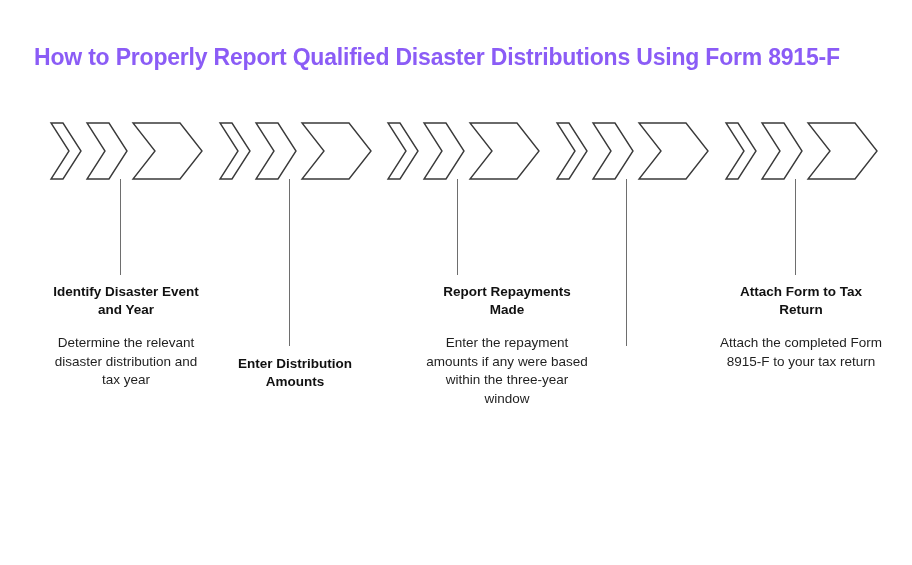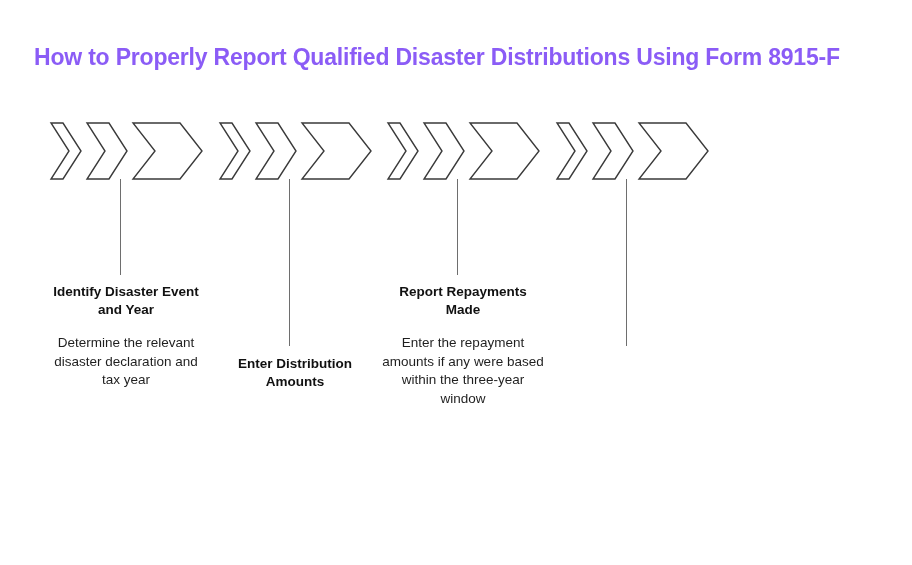--- a/index.html
+++ b/index.html
@@ -99,21 +99,21 @@
         <g stroke="#3a3a3a" stroke-width="1.4" fill="#ffffff">
           <path d="M2 2 L14 2 L32 30 L14 58 L2 58 L20 30 Z"></path>
           <path d="M38 2 L60 2 L78 30 L60 58 L38 58 L56 30 Z"></path>
           <path d="M84 2 L131 2 L153 30 L131 58 L84 58 L106 30 Z"></path>
         </g>
       </svg>
     </div>
     <div class="connector" style="top:179px; height:96px;"></div>
     <div class="textblock" style="top:283px;">
       <div class="step-heading">Identify Disaster Event and Year</div>
-      <div class="step-body">Determine the relevant disaster declaration and tax year</div>
+      <div class="step-body">Determine the relevant disaster distribution and tax year</div>
     </div>
   </div>
 
   <div class="step" style="left:203px;">
     <div class="arrows">
       <svg width="155" height="60" viewBox="0 0 155 60" fill="none" xmlns="http://www.w3.org/2000/svg">
         <g stroke="#3a3a3a" stroke-width="1.4" fill="#ffffff">
           <path d="M2 2 L14 2 L32 30 L14 58 L2 58 L20 30 Z"></path>
           <path d="M38 2 L60 2 L78 30 L60 58 L38 58 L56 30 Z"></path>
           <path d="M84 2 L131 2 L153 30 L131 58 L84 58 L106 30 Z"></path>
@@ -130,33 +130,49 @@
     <div class="arrows">
       <svg width="155" height="60" viewBox="0 0 155 60" fill="none" xmlns="http://www.w3.org/2000/svg">
         <g stroke="#3a3a3a" stroke-width="1.4" fill="#ffffff">
           <path d="M2 2 L14 2 L32 30 L14 58 L2 58 L20 30 Z"></path>
           <path d="M38 2 L60 2 L78 30 L60 58 L38 58 L56 30 Z"></path>
           <path d="M84 2 L131 2 L153 30 L131 58 L84 58 L106 30 Z"></path>
         </g>
       </svg>
     </div>
     <div class="connector" style="top:179px; height:96px;"></div>
-    <div class="textblock" style="top:283px;">
+    <div class="textblock" style="top:283px;margin-left:44px;">
       <div class="step-heading">Report Repayments Made</div>
       <div class="step-body">Enter the repayment amounts if any were based within the three-year window</div>
     </div>
   </div>
 
   <div class="step" style="left:540px;">
     <div class="arrows">
       <svg width="155" height="60" viewBox="0 0 155 60" fill="none" xmlns="http://www.w3.org/2000/svg">
         <g stroke="#3a3a3a" stroke-width="1.4" fill="#ffffff">
           <path d="M2 2 L14 2 L32 30 L14 58 L2 58 L20 30 Z"></path>
           <path d="M38 2 L60 2 L78 30 L60 58 L38 58 L56 30 Z"></path>
           <path d="M84 2 L131 2 L153 30 L131 58 L84 58 L106 30 Z"></path>
         </g>
       </svg>
     </div>
     <div class="connector" style="top:179px; height:167px;"></div>
   </div>
 
+  <div class="step" style="left:709px;">
+    <div class="arrows">
+      <svg width="155" height="60" viewBox="0 0 155 60" fill="none" xmlns="http://www.w3.org/2000/svg">
+        <g stroke="#3a3a3a" stroke-width="1.4" fill="#ffffff">
+          <path d="M2 2 L14 2 L32 30 L14 58 L2 58 L20 30 Z"></path>
+          <path d="M38 2 L60 2 L78 30 L60 58 L38 58 L56 30 Z"></path>
+          <path d="M84 2 L131 2 L153 30 L131 58 L84 58 L106 30 Z"></path>
+        </g>
+      </svg>
+    </div>
+    <div class="connector" style="top:179px; height:96px;"></div>
+    <div class="textblock" style="top:283px;">
+      <div class="step-heading">Attach Form to Tax Return</div>
+      <div class="step-body">Attach the completed Form 8915-F to your tax return</div>
+    </div>
+  </div>
 
 </div>
 
 </body></html>

